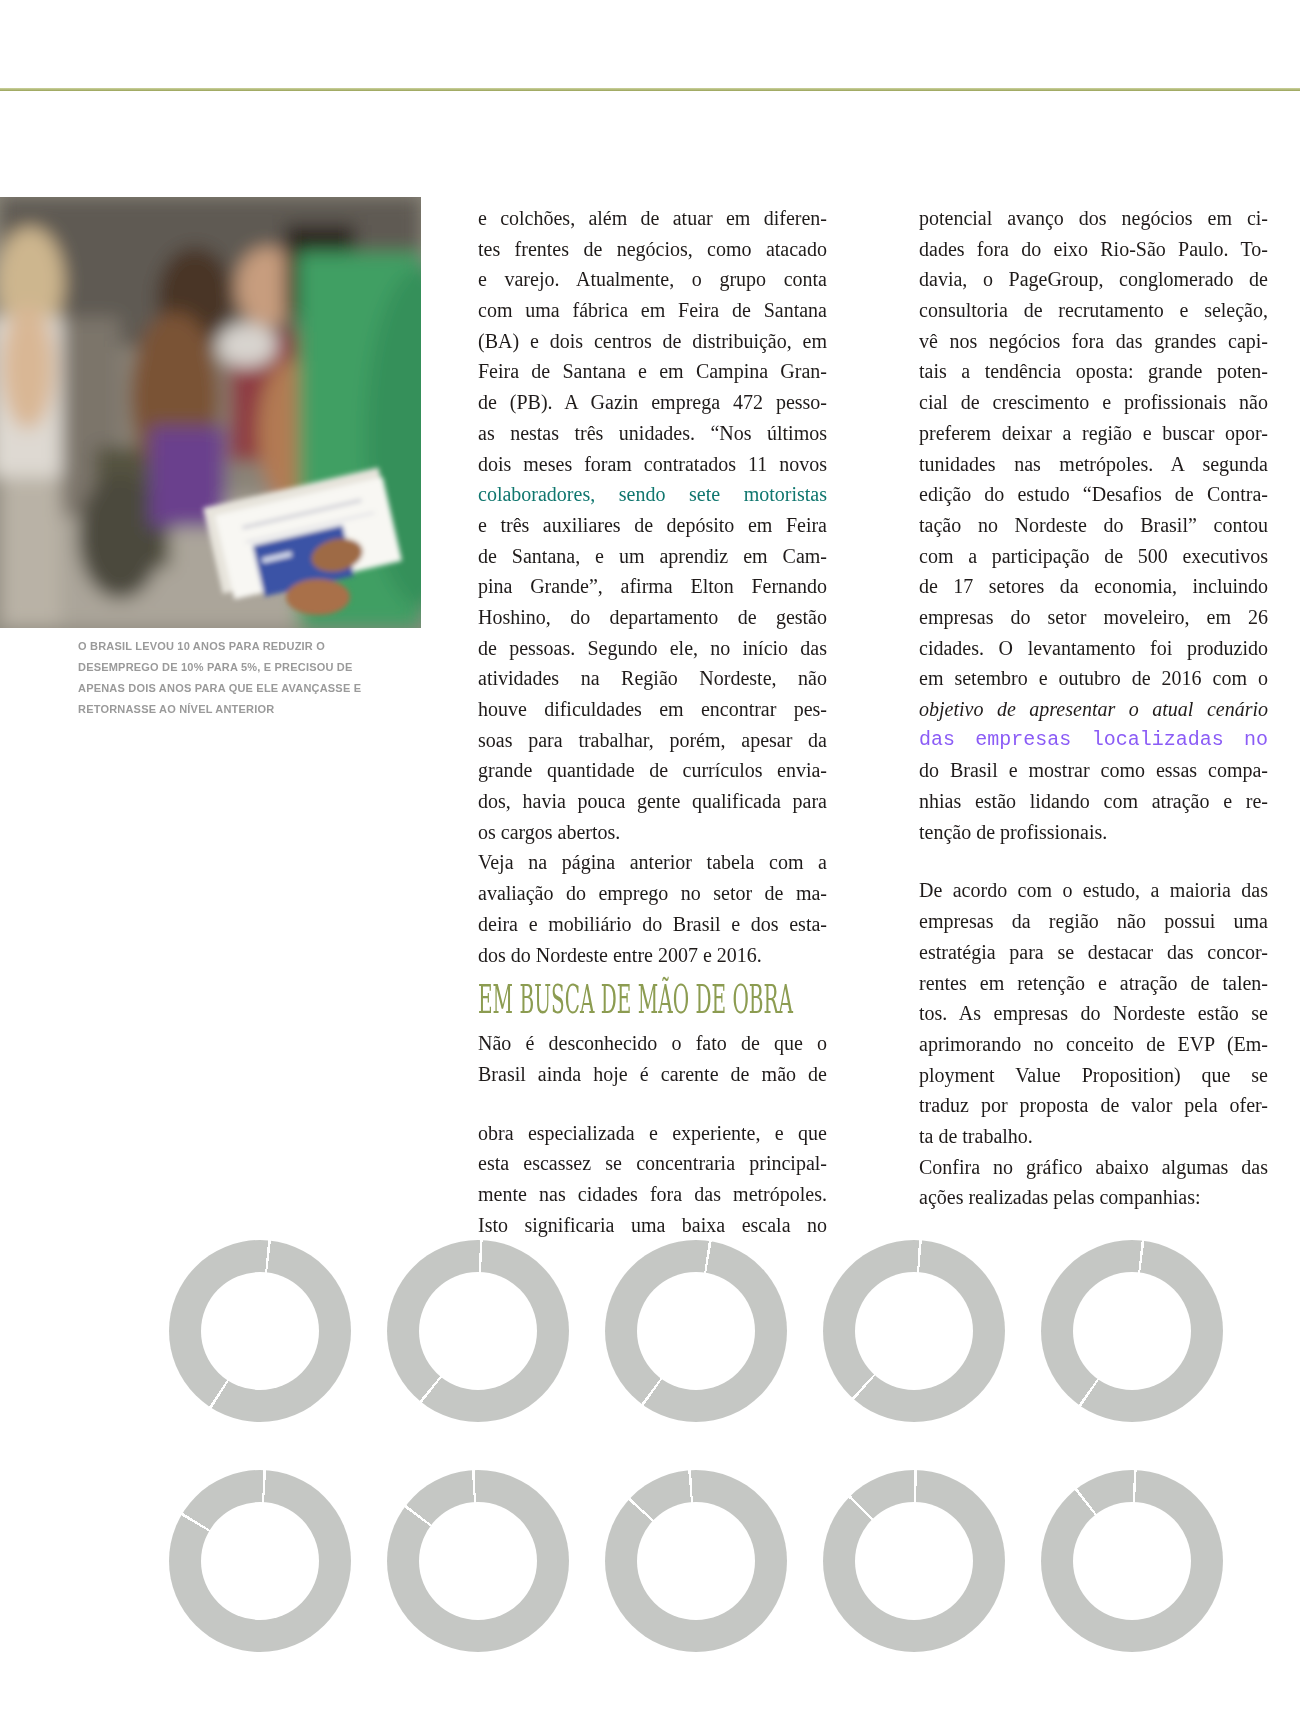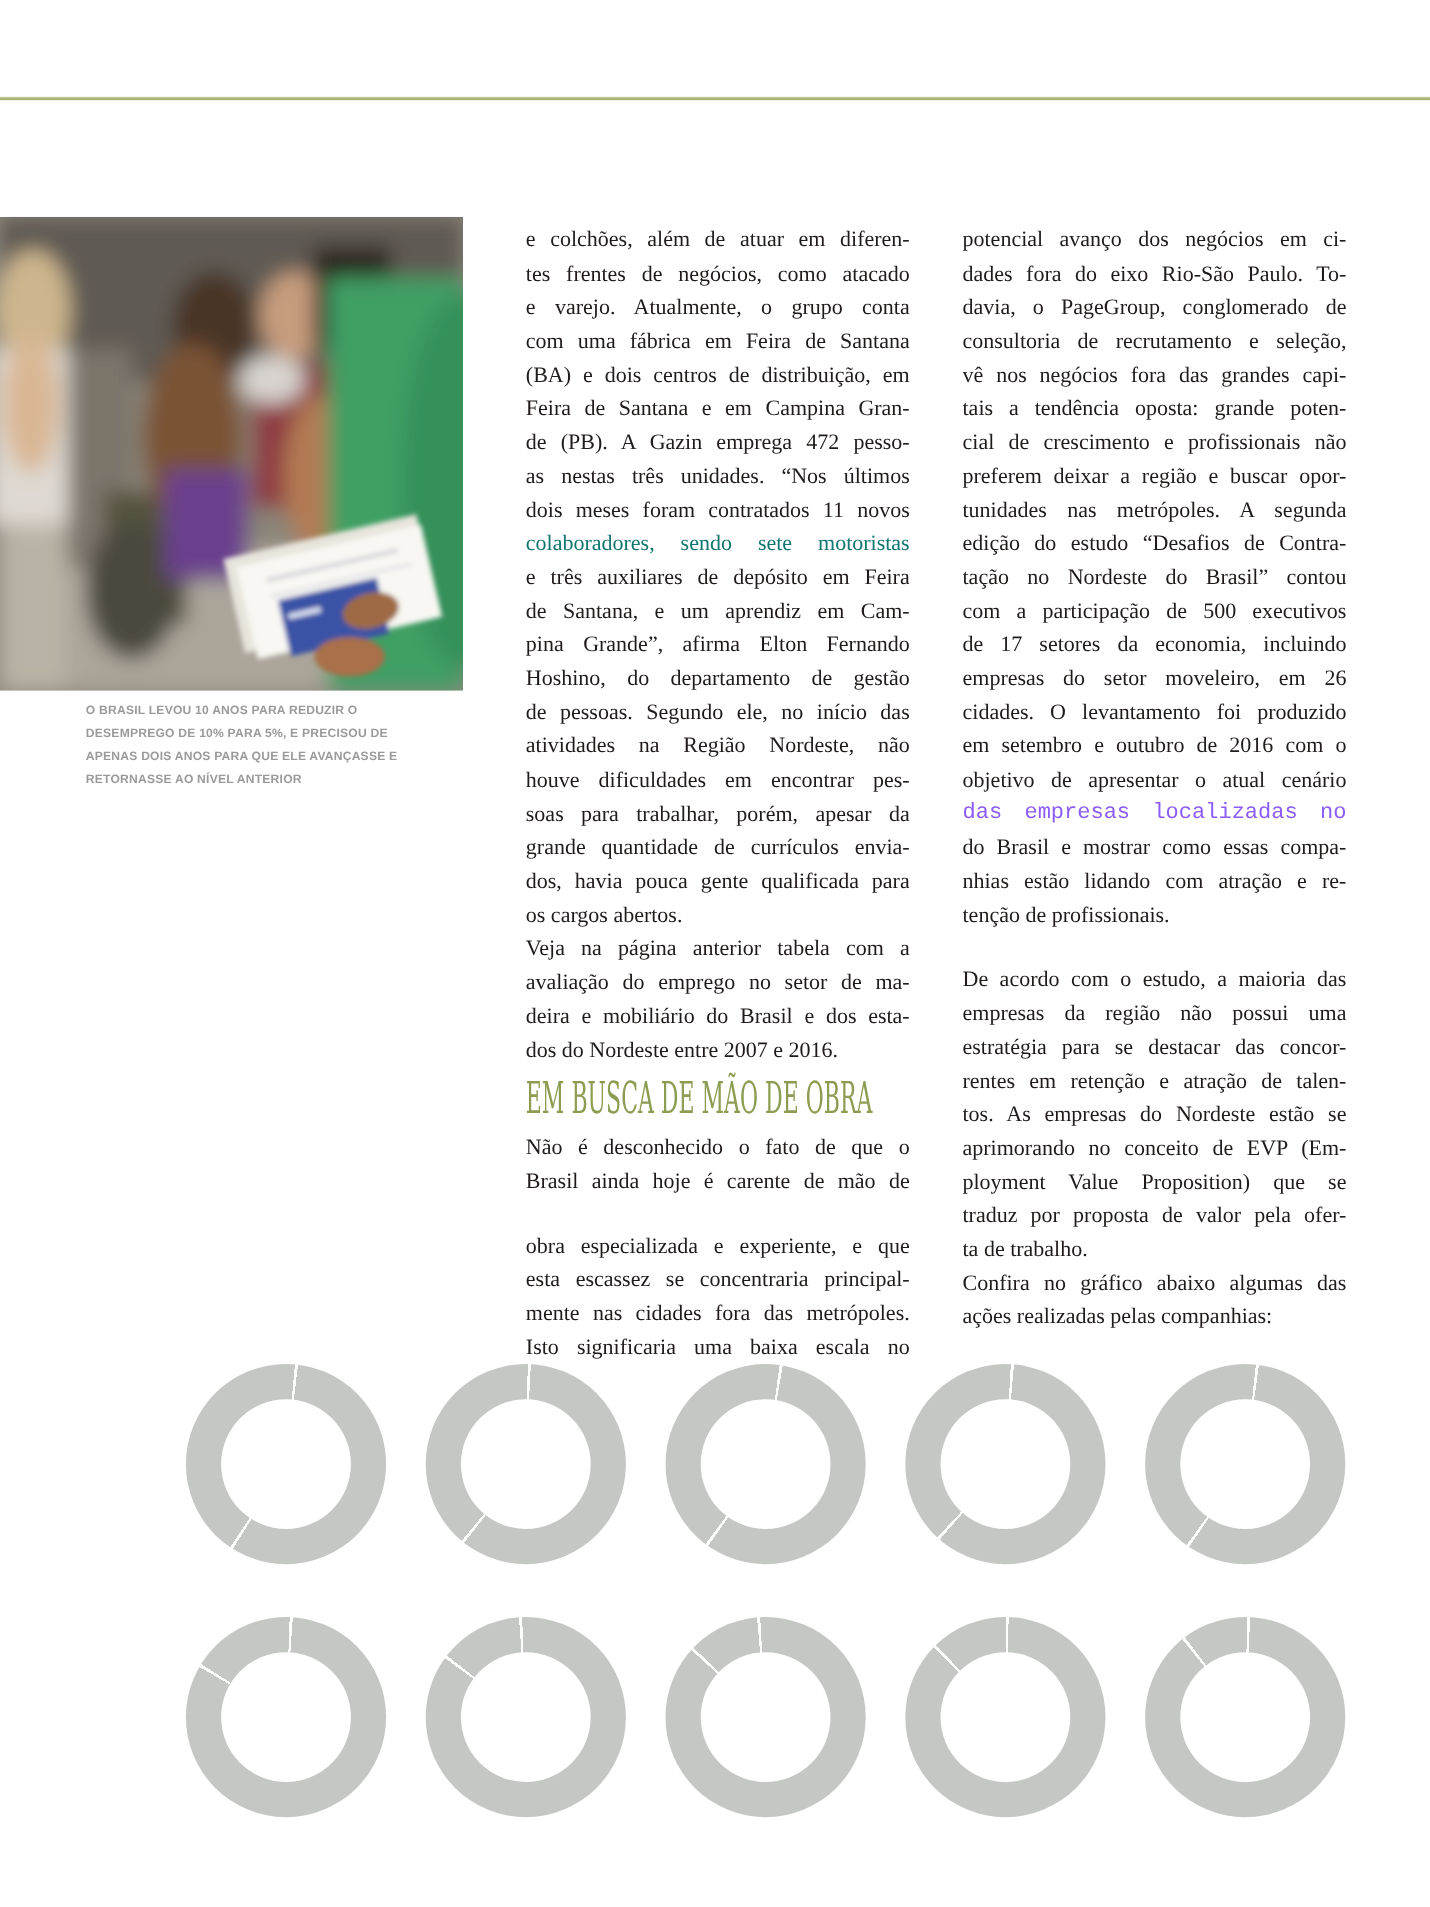--- a/index.html
+++ b/index.html
@@ -6,21 +6,21 @@
   .page{position:relative;width:1300px;height:1734px;background:#ffffff;overflow:hidden;
         font-family:"Liberation Serif","DejaVu Serif",serif;}
   .top-rule{position:absolute;left:0;top:88px;width:1300px;height:3px;
             background:linear-gradient(#ccd29e,#9aa45a);}
   .photo{position:absolute;left:0;top:197px;width:421px;height:431px;overflow:hidden;}
   .caption{position:absolute;left:78px;top:636px;width:352px;}
   .caption-line{font-family:"Liberation Sans",sans-serif;font-weight:bold;font-size:11px;
                 line-height:21px;color:#9a9a9a;letter-spacing:.2px;}
   .col{position:absolute;top:203px;width:349px;}
   .col1{left:478px;}
-  .col2{left:875px;}
+  .col2{left:919px;}
   .bodyline{width:349px;height:30.7px;line-height:30.7px;font-size:20px;color:#1f1b1a;
             text-align:justify;text-align-last:justify;overflow:hidden;}
   .bodyline.noj{text-align-last:left;}
   .section-heading{height:50px;padding-top:8px;margin:0;font-weight:normal;
                    font-family:"DejaVu Serif",serif;font-size:40px;line-height:42px;
                    white-space:nowrap;}
   .section-heading .squeeze{display:inline-block;transform:scaleX(.5);transform-origin:0 50%;}
   .donut{position:absolute;border-radius:50%;}
   .donut-hole{position:absolute;left:50%;top:50%;transform:translate(-50%,-50%);
               background:#ffffff;border-radius:50%;}
@@ -136,21 +136,21 @@
       <div class="bodyline" style="color: rgb(31, 27, 26);">cial de crescimento e profissionais não</div>
       <div class="bodyline" style="color: rgb(31, 27, 26);">preferem deixar a região e buscar opor-</div>
       <div class="bodyline" style="color: rgb(31, 27, 26);">tunidades nas metrópoles. A segunda</div>
       <div class="bodyline" style="color: rgb(31, 27, 26);">edição do estudo “Desafios de Contra-</div>
       <div class="bodyline" style="color: rgb(31, 27, 26);">tação no Nordeste do Brasil” contou</div>
       <div class="bodyline" style="color: rgb(31, 27, 26);">com a participação de 500 executivos</div>
       <div class="bodyline" style="color: rgb(31, 27, 26);">de 17 setores da economia, incluindo</div>
       <div class="bodyline" style="color: rgb(31, 27, 26);">empresas do setor moveleiro, em 26</div>
       <div class="bodyline" style="color: rgb(31, 27, 26);">cidades. O levantamento foi produzido</div>
       <div class="bodyline" style="color: rgb(31, 27, 26);">em setembro e outubro de 2016 com o</div>
-      <div class="bodyline" style="color: rgb(31, 27, 26);">objetivo de apresentar o atual cenário</div>
+      <div class="bodyline" style="color: rgb(31, 27, 26); font-style: italic;">objetivo de apresentar o atual cenário</div>
       <div class="bodyline" style="color: #8b5cf6; font-family: Liberation Mono, monospace;">das empresas localizadas no Nordeste</div>
       <div class="bodyline" style="color: rgb(31, 27, 26);">do Brasil e mostrar como essas compa-</div>
       <div class="bodyline" style="color: rgb(31, 27, 26);">nhias estão lidando com atração e re-</div>
       <div class="bodyline noj" style="color: rgb(31, 27, 26);">tenção de profissionais.</div>
       <div class="bodyline" style="color: rgb(31, 27, 26); margin-top: 28px;">De acordo com o estudo, a maioria das</div>
       <div class="bodyline" style="color: rgb(31, 27, 26);">empresas da região não possui uma</div>
       <div class="bodyline" style="color: rgb(31, 27, 26);">estratégia para se destacar das concor-</div>
       <div class="bodyline" style="color: rgb(31, 27, 26);">rentes em retenção e atração de talen-</div>
       <div class="bodyline" style="color: rgb(31, 27, 26);">tos. As empresas do Nordeste estão se</div>
       <div class="bodyline" style="color: rgb(31, 27, 26);">aprimorando no conceito de EVP (Em-</div>

